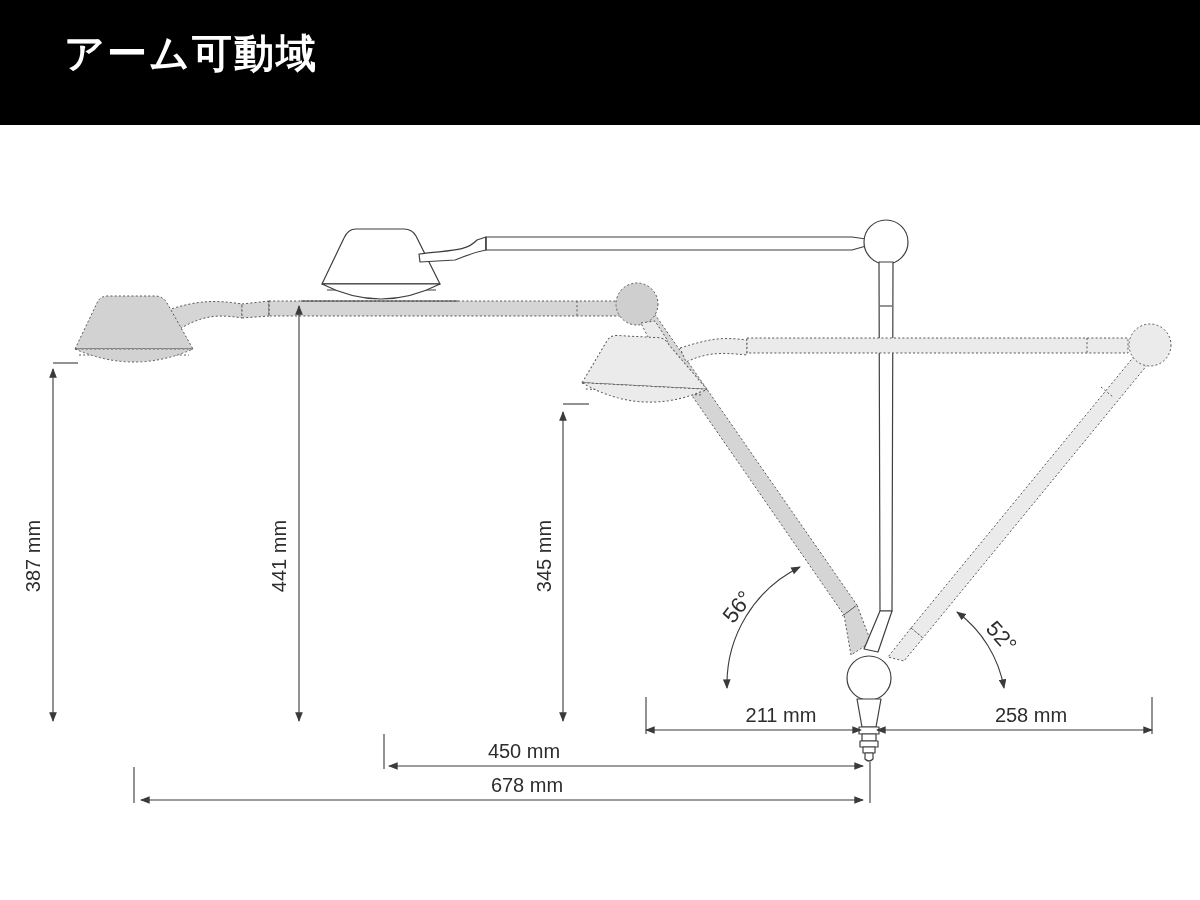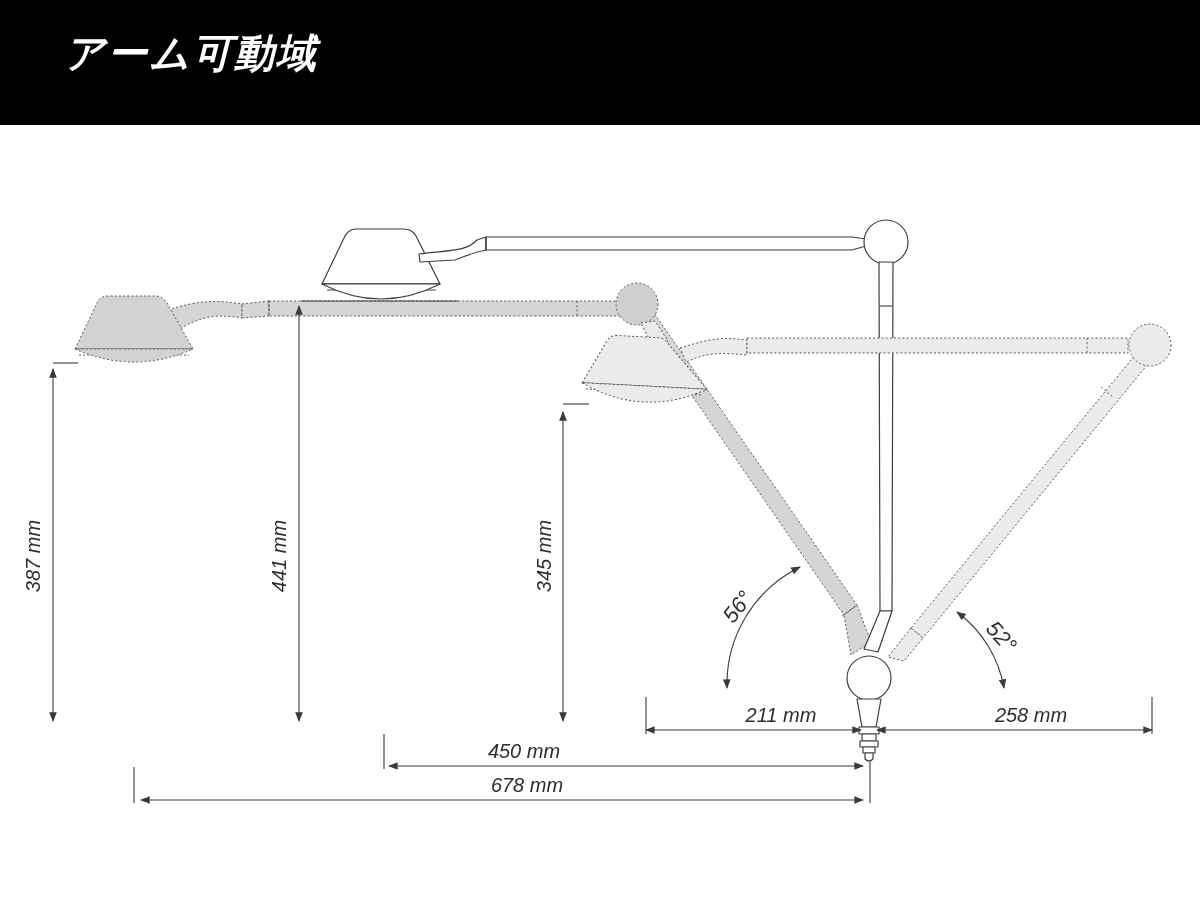--- a/index.html
+++ b/index.html
@@ -1,17 +1,17 @@
 <!DOCTYPE html>
 <html><head>
 <meta charset="utf-8">
 <style>
   html,body{margin:0;padding:0;background:#ffffff;}
   #stage{position:relative;width:1200px;height:900px;background:#ffffff;overflow:hidden;
-         font-family:"Liberation Sans",sans-serif;font-style:italic;}
+         font-family:"Liberation Sans",sans-serif;}
   #header{position:absolute;left:0;top:0;width:1200px;height:125px;background:#000;}
   #header h1{margin:0;padding:26px 0 0 64px;color:#fff;font-size:40px;font-weight:bold;
              letter-spacing:2px;font-family:"Liberation Sans",sans-serif;}
   svg{position:absolute;left:0;top:0;}
   .solid{fill:#ffffff;stroke:#3f3f3f;stroke-width:1.2;stroke-linejoin:round;}
   .sline{fill:none;stroke:#3f3f3f;stroke-width:1.1;}
   .dot{stroke:#585858;stroke-width:1;stroke-dasharray:2 2.2;stroke-linejoin:round;}
   .dotline{fill:none;stroke:#585858;stroke-width:1;stroke-dasharray:2 2.2;}
   .dim{fill:none;stroke:#3a3a3a;stroke-width:1.1;}
   .dimtext{font-family:"Liberation Sans",sans-serif;font-size:20px;fill:#2d2d2d;}

